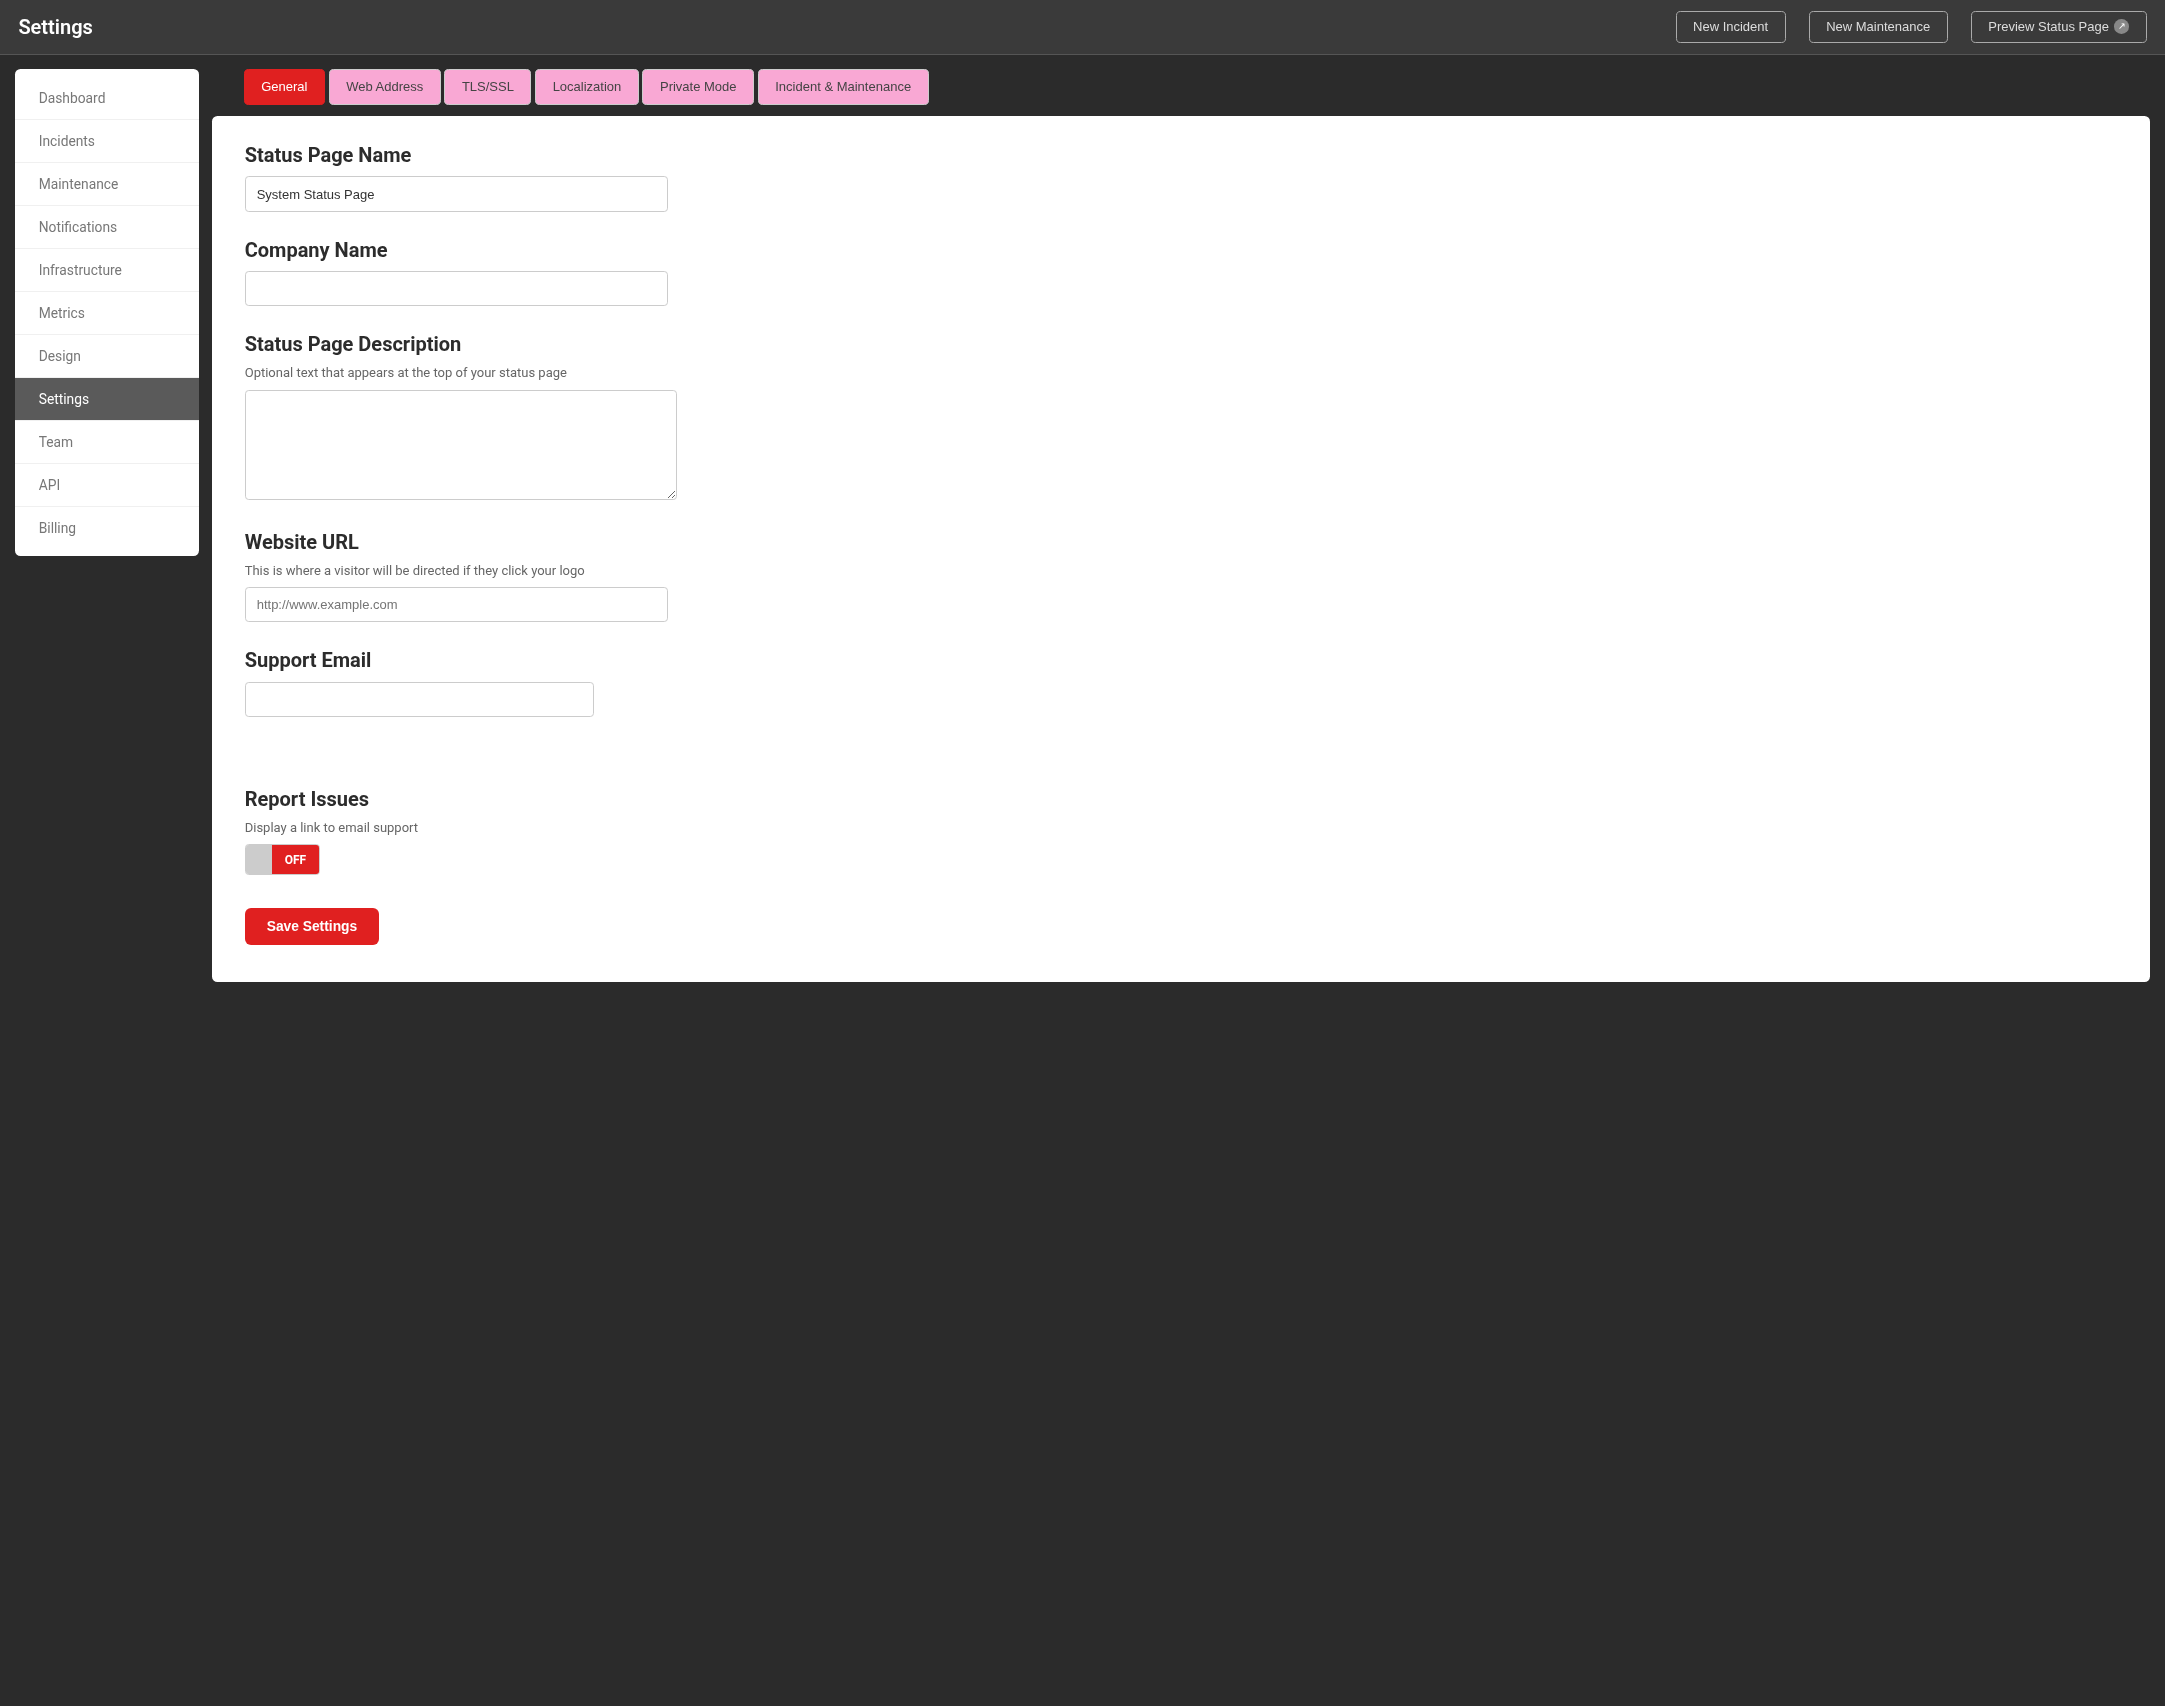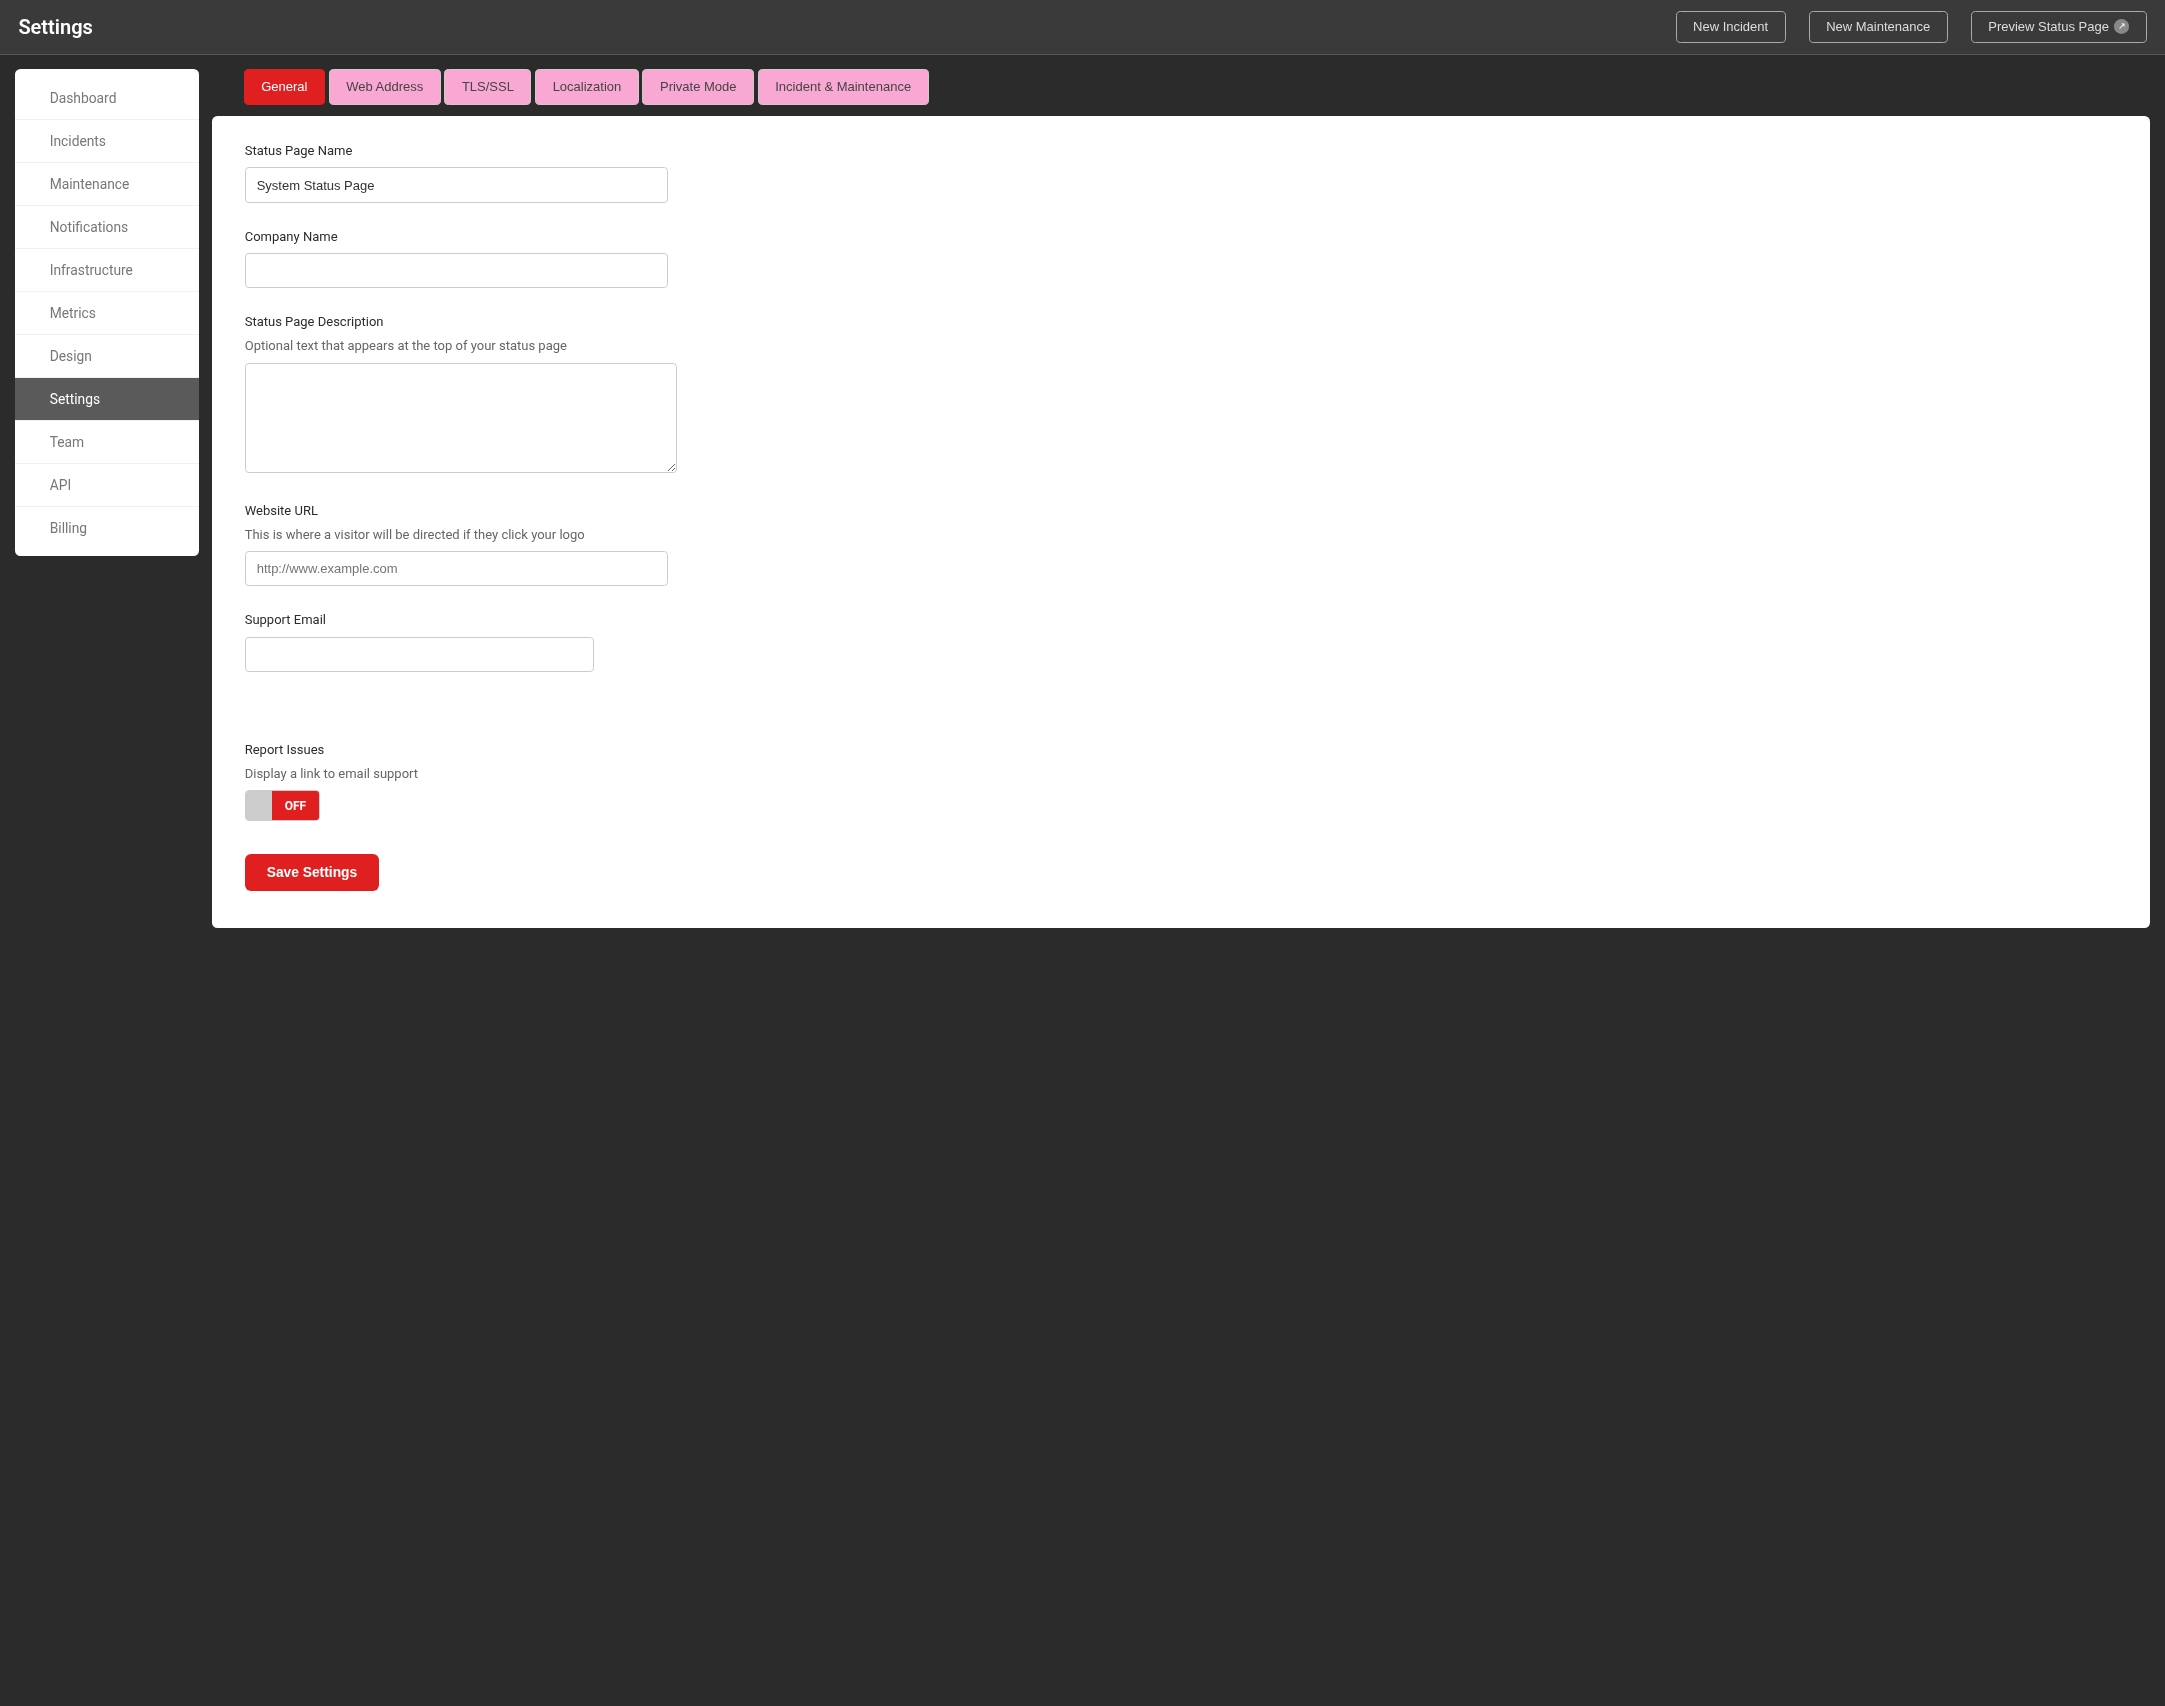--- a/index.html
+++ b/index.html
@@ -75,21 +75,21 @@
     
     .sidebar {
       background: #fff;
       border-radius: 5.5px;
       width: 184px;
       min-width: 184px;
       padding: 7.3px 0;
       height: fit-content;
     }
     .sidebar-item {
-      padding: 13px 35px;
+      padding: 13px 24px;
       font-size: 13.8px;
       color: #777;
       cursor: pointer;
       border-bottom: 0.9px solid #f0f0f0;
     }
     .sidebar-item:last-child { border-bottom: none; }
     .sidebar-item.active {
       background: #5a5a5a;
       color: #fff;
     }
@@ -132,22 +132,22 @@
       border-radius: 5.5px;
       margin-top: 11px;
       padding: 27.5px 33px 37px;
     }
 
     
     .form-section {
       margin-bottom: 26px;
     }
     .form-label {
-      font-size: 13px;
-      font-weight: 400;
+      font-size: 20px;
+      font-weight: 700;
       color: #2c2c2c;
       margin-bottom: 9.2px;
       display: block;
     }
     .form-hint {
       font-size: 13px;
       color: #666;
       margin-bottom: 9.2px;
     }
     .form-input {

